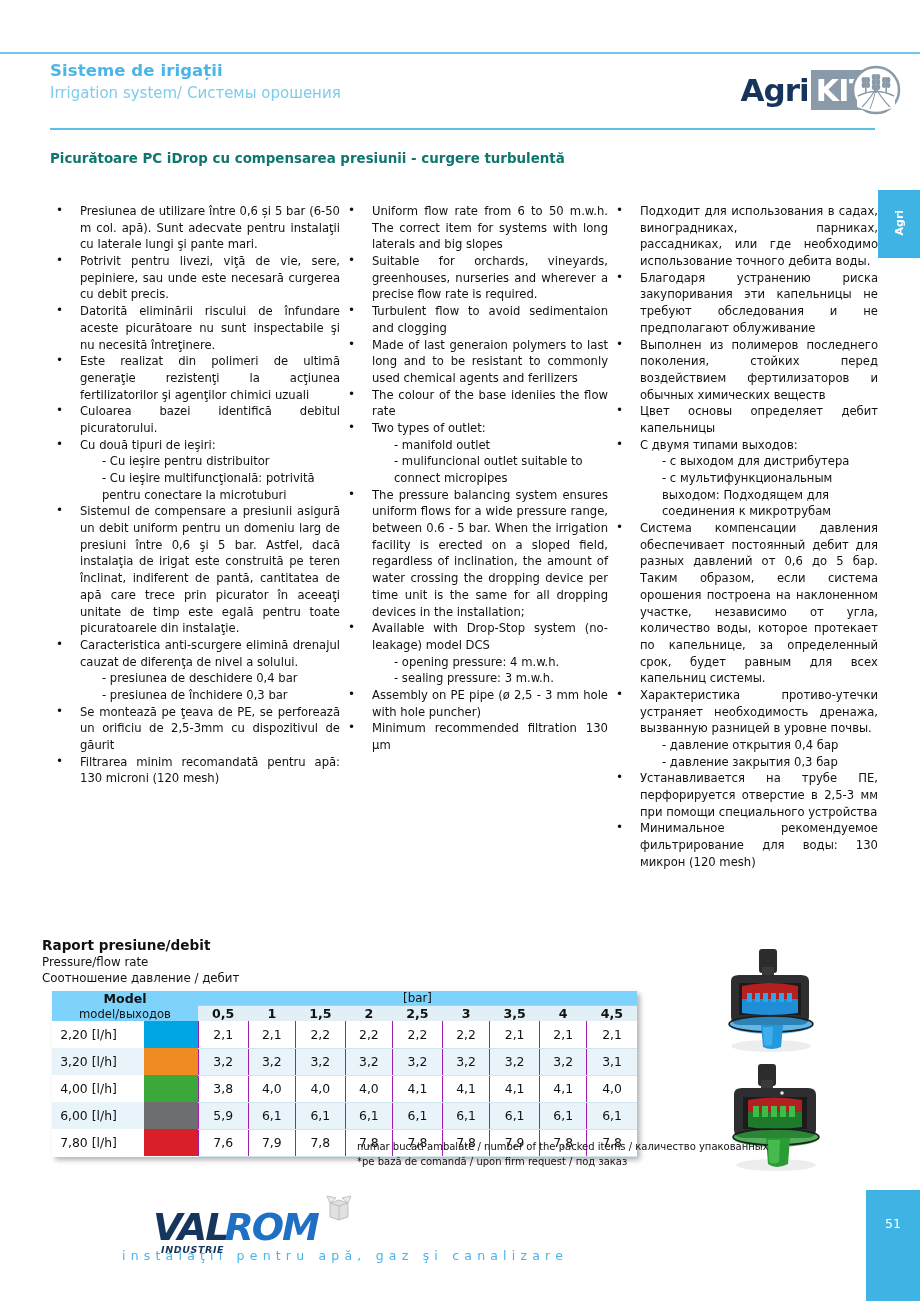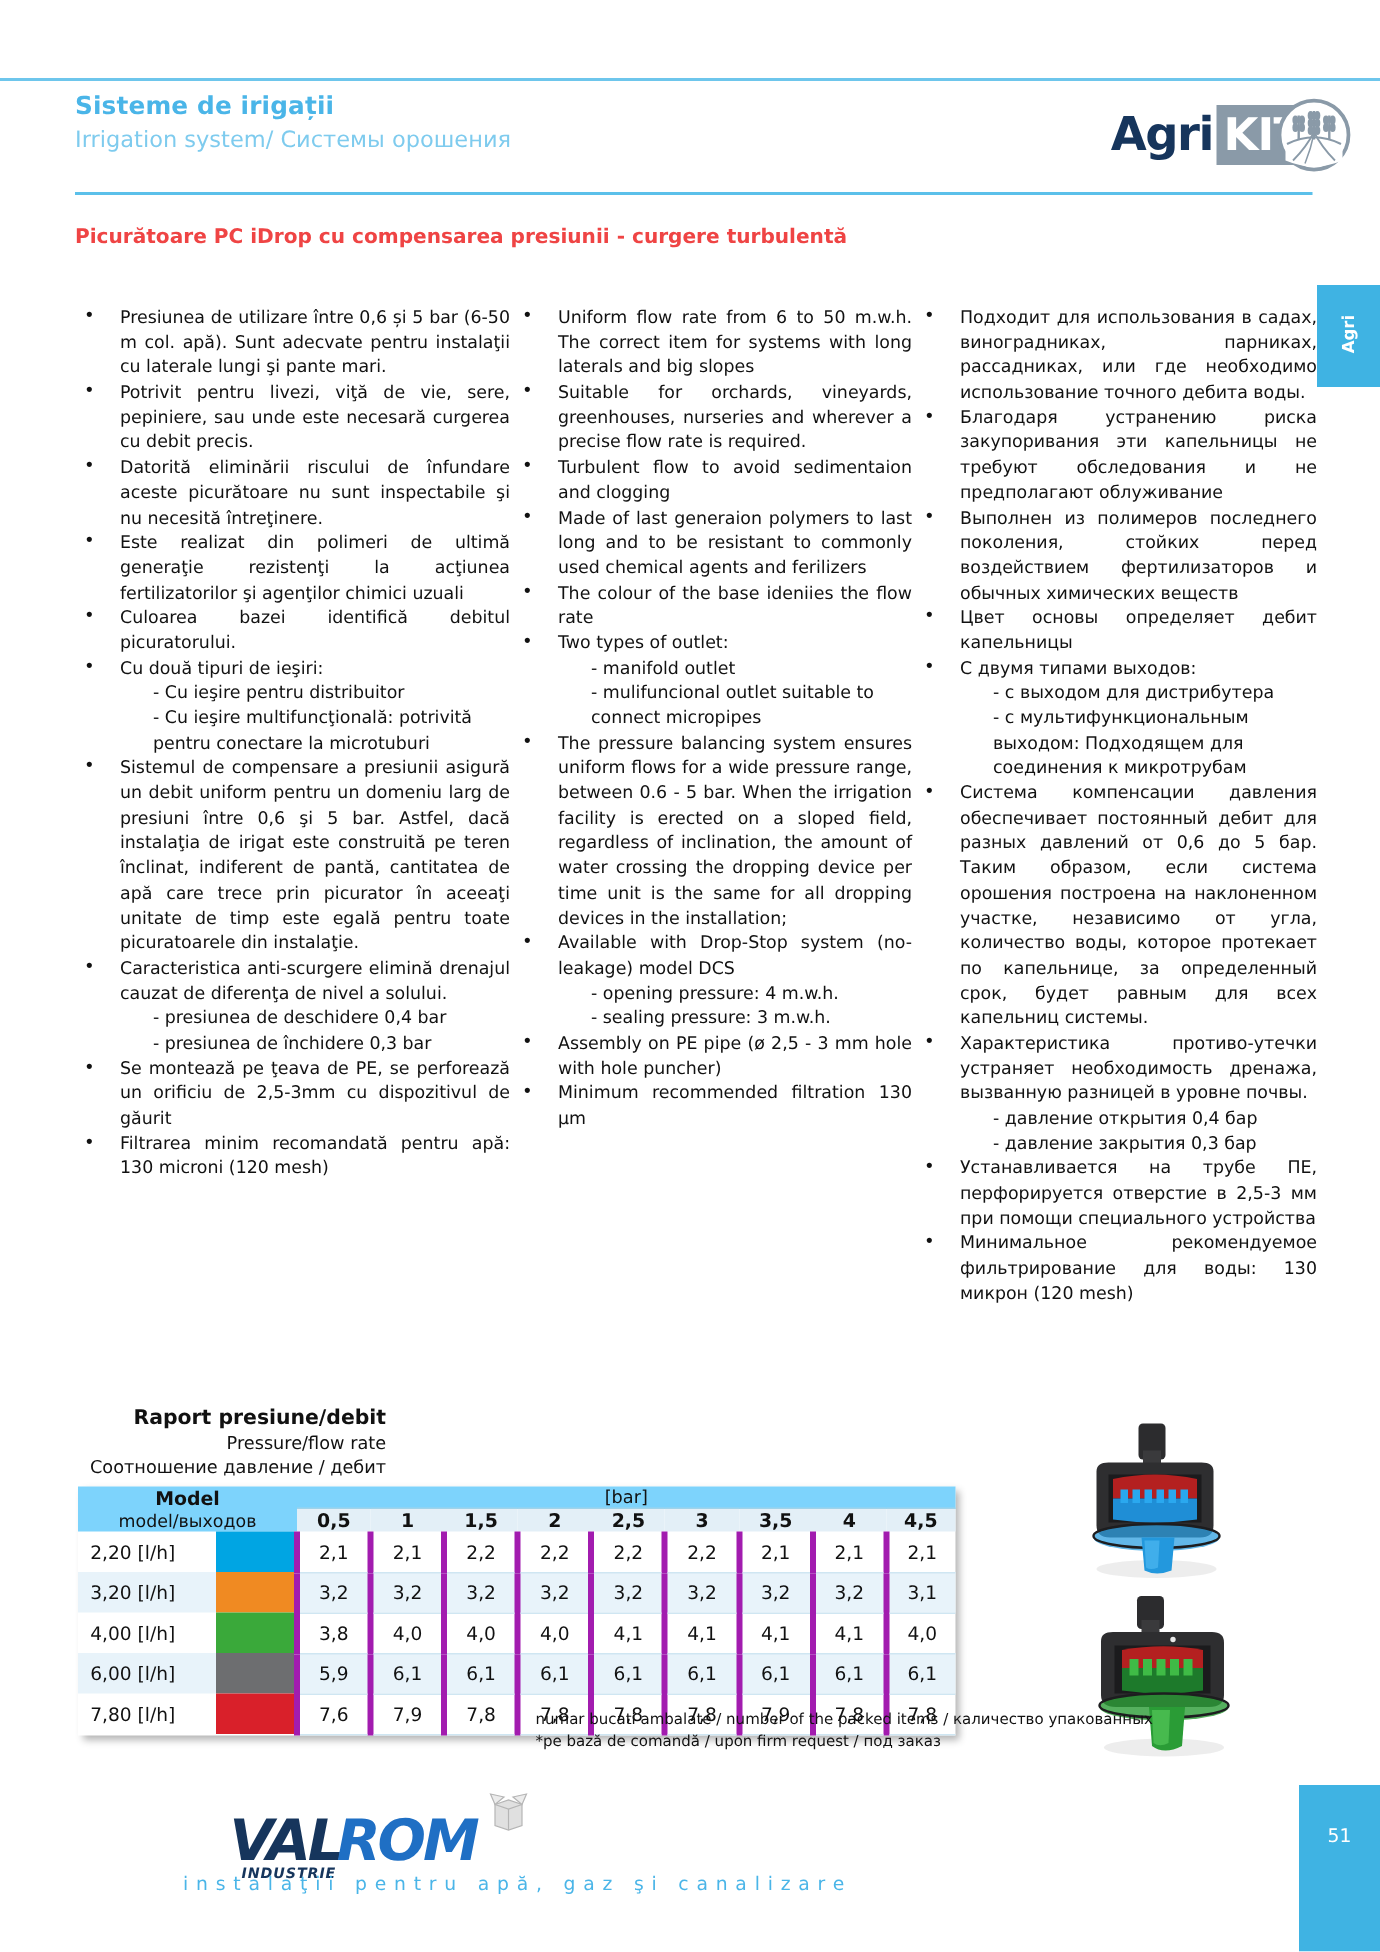--- a/index.html
+++ b/index.html
@@ -46,21 +46,21 @@
   }
   .side-tab span {
     display:block; color: #fff; font-size: 11px; font-weight: bold;
     transform: rotate(-90deg); transform-origin: center;
     position:absolute; left:50%; top:50%; margin-left:-12px; margin-top:-7px;
     width:24px; text-align:center;
   }
 
   
   .ptitle { position: absolute; left: 50px; top: 149px; width: 825px; }
-  .ptitle-ro { font-size: 13.4px; font-weight: bold; color: #ef4444; line-height:1.45; }
+  .ptitle-ro { font-size: 13.4px; font-weight: bold; color: #0f766e; line-height:1.45; }
   .ptitle-en { font-size: 13.4px; color: #1a1a1a; line-height:1.45; text-align: justify; }
 
   
   .cols { position: absolute; left: 48px; top: 203px; width: 830px;
           display: flex; gap: 0px; }
   .col { font-size: 11.6px; color: #111; line-height: 1.44; }
   .col-ro { width: 292px; }
   .col-en { width: 268px; }
   .col-ru { width: 270px; }
 
@@ -70,21 +70,21 @@
     margin-bottom: 0px;
   }
   ul.bl > li::before {
     content: "\2022"; position: absolute; left: 8px; top: -1px;
     font-size: 12px; color: #111;
   }
   .sub { display:block; padding-left: 22px; text-align: left; }
   .noj { text-align: left; }
 
   
-  .tbl-head { position: absolute; left: 60px; top: 936px; text-align: right; }
+  .tbl-head { position: absolute; left: 42px; top: 936px; }
   .tbl-head h3 { font-size: 13.6px; font-weight: bold; color: #111; line-height: 1.4; }
   .tbl-head .l2, .tbl-head .l3 { font-size: 11.8px; color: #111; line-height: 1.32; }
 
   
   .tbl-wrap {
     position: absolute; left: 52px; top: 991px; width: 585px;
     box-shadow: 3px 3px 5px rgba(0,0,0,.30);
     background: #fff;
   }
   table.pf { border-collapse: collapse; width: 585px; font-size: 12.4px; color:#111; }
@@ -107,21 +107,21 @@
   }
 
   .rw td { border-bottom: 1px solid #cfe6f2; height: 27px; }
   .rw.alt td { background: #e8f3fa; }
   .rw .c-model {
     width: 92px; text-align: center; font-size: 12.4px; padding-right: 19px;
   }
   .rw .c-swatch { width: 54px; padding: 0; }
   .rw .c-swatch div { width: 100%; height: 27px; }
   .rw .c-val {
-    text-align: center; font-size: 12.4px; border-left: 4px solid #a21caf;
+    text-align: center; font-size: 12.4px; border-left: 1px solid #a21caf;
   }
   .rw td.c-model, .rw td.c-swatch { border-bottom: none; }
   .rw.alt td.c-model { background: #e8f3fa; }
   .rw td.c-model { background: transparent; }
 
   
   .prod { position: absolute; }
   .prod1 { left: 705px; top: 945px; }
   .prod2 { left: 710px; top: 1060px; }
 

